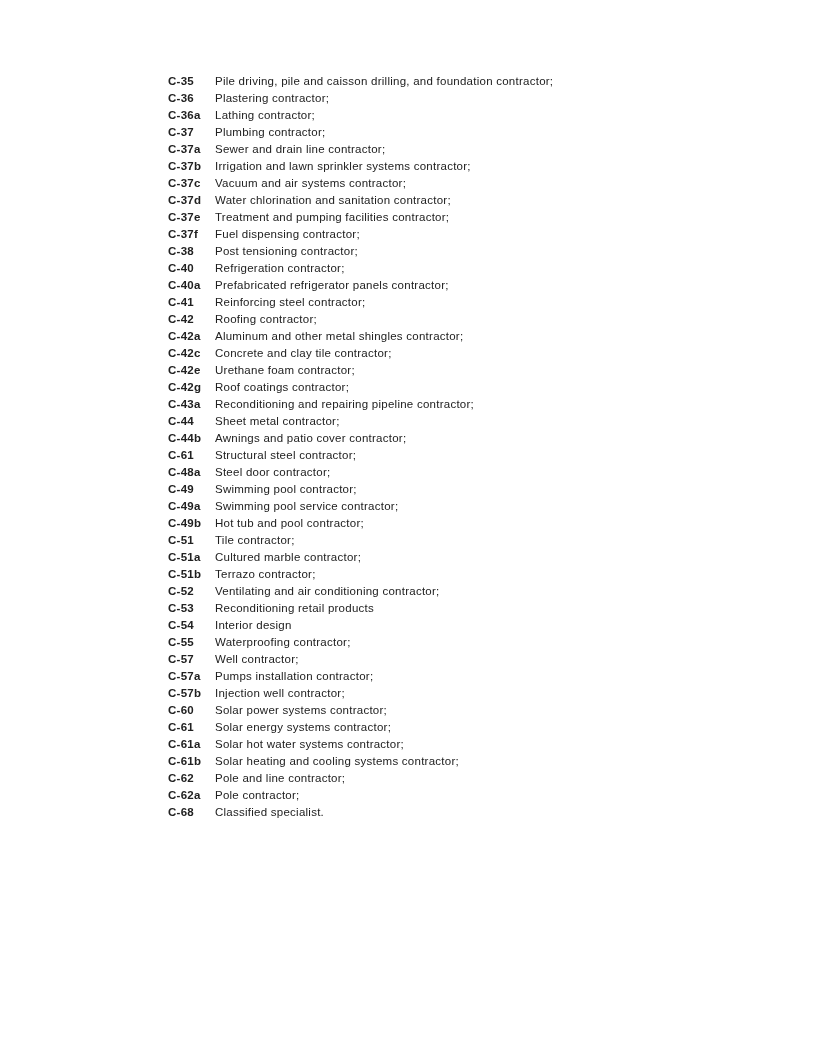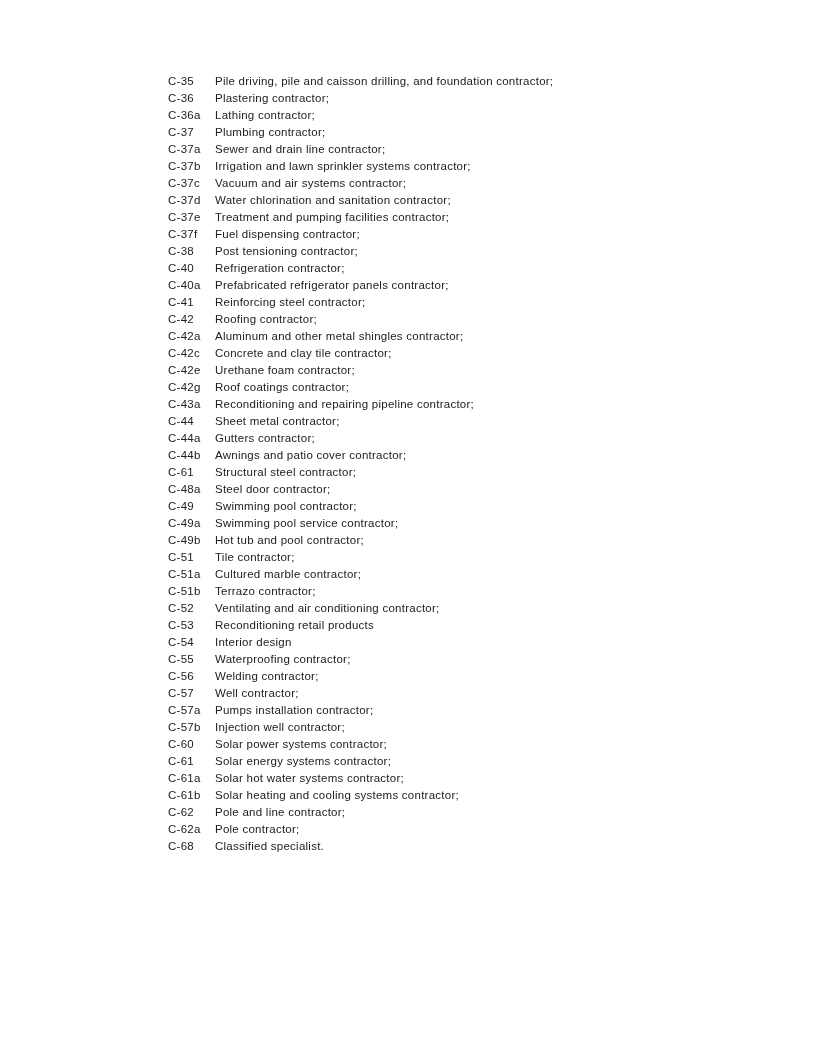--- a/index.html
+++ b/index.html
@@ -27,20 +27,21 @@
   .row {
     display: flex;
     align-items: baseline;
     line-height: 17px;
     height: 17px;
     white-space: nowrap;
   }
   .code {
     flex: 0 0 47px;
     width: 47px;
+    font-weight: bold;
   }
   .desc {
     flex: 1 1 auto;
   }
 </style>
 </head>
 <body>
 
 <div class="page">
   <div class="classification-list">
@@ -144,24 +145,20 @@
   <div class="row">
     <span class="code">C-43a</span>
     <span class="desc">Reconditioning and repairing pipeline contractor;</span>
   </div>
 
   <div class="row">
     <span class="code">C-44</span>
     <span class="desc">Sheet metal contractor;</span>
   </div>
 
-  <div class="row">
-    <span class="code">C-44a</span>
-    <span class="desc">Gutters contractor;</span>
-  </div>
 
   <div class="row">
     <span class="code">C-44b</span>
     <span class="desc">Awnings and patio cover contractor;</span>
   </div>
 
   <div class="row">
     <span class="code">C-61</span>
     <span class="desc">Structural steel contractor;</span>
   </div>
@@ -214,24 +211,20 @@
   <div class="row">
     <span class="code">C-54</span>
     <span class="desc">Interior design</span>
   </div>
 
   <div class="row">
     <span class="code">C-55</span>
     <span class="desc">Waterproofing contractor;</span>
   </div>
 
-  <div class="row">
-    <span class="code">C-56</span>
-    <span class="desc">Welding contractor;</span>
-  </div>
 
   <div class="row">
     <span class="code">C-57</span>
     <span class="desc">Well contractor;</span>
   </div>
 
   <div class="row">
     <span class="code">C-57a</span>
     <span class="desc">Pumps installation contractor;</span>
   </div>

